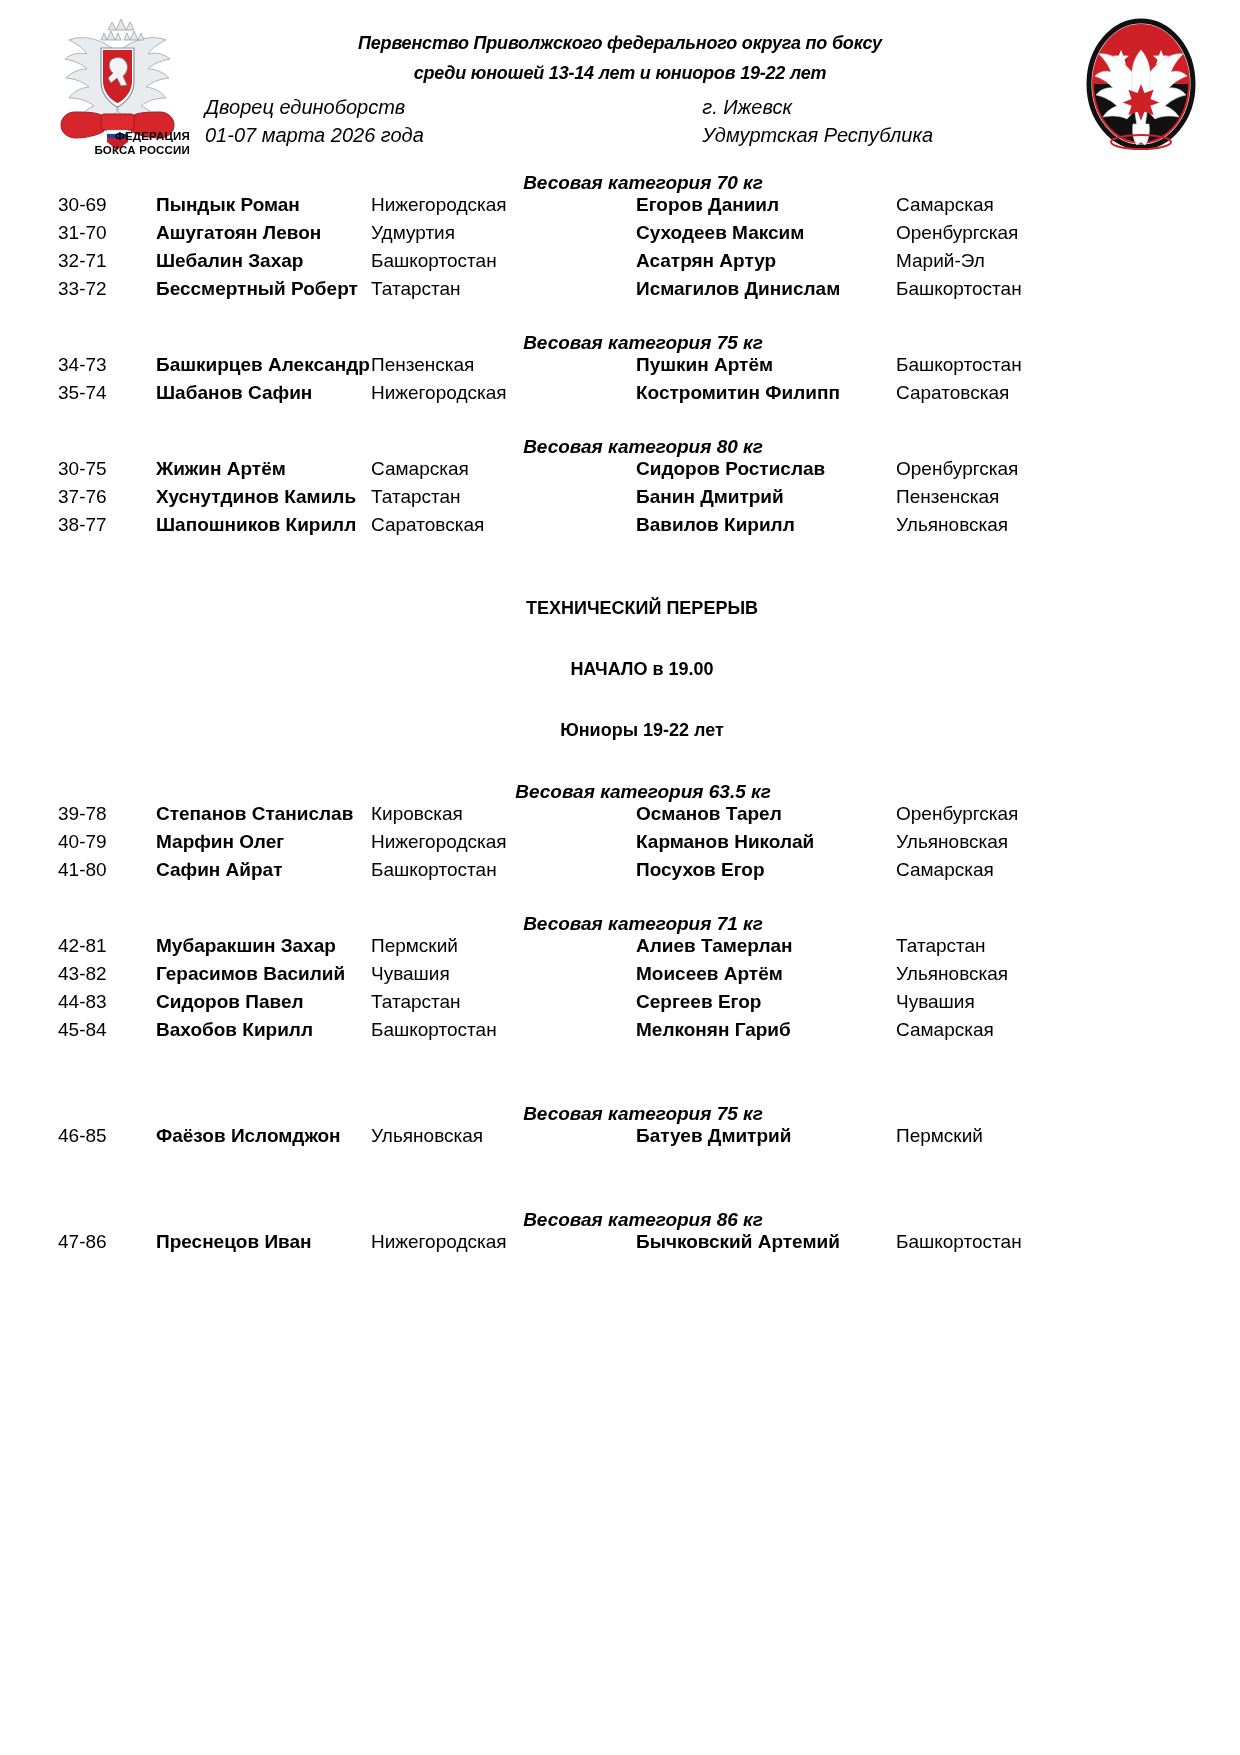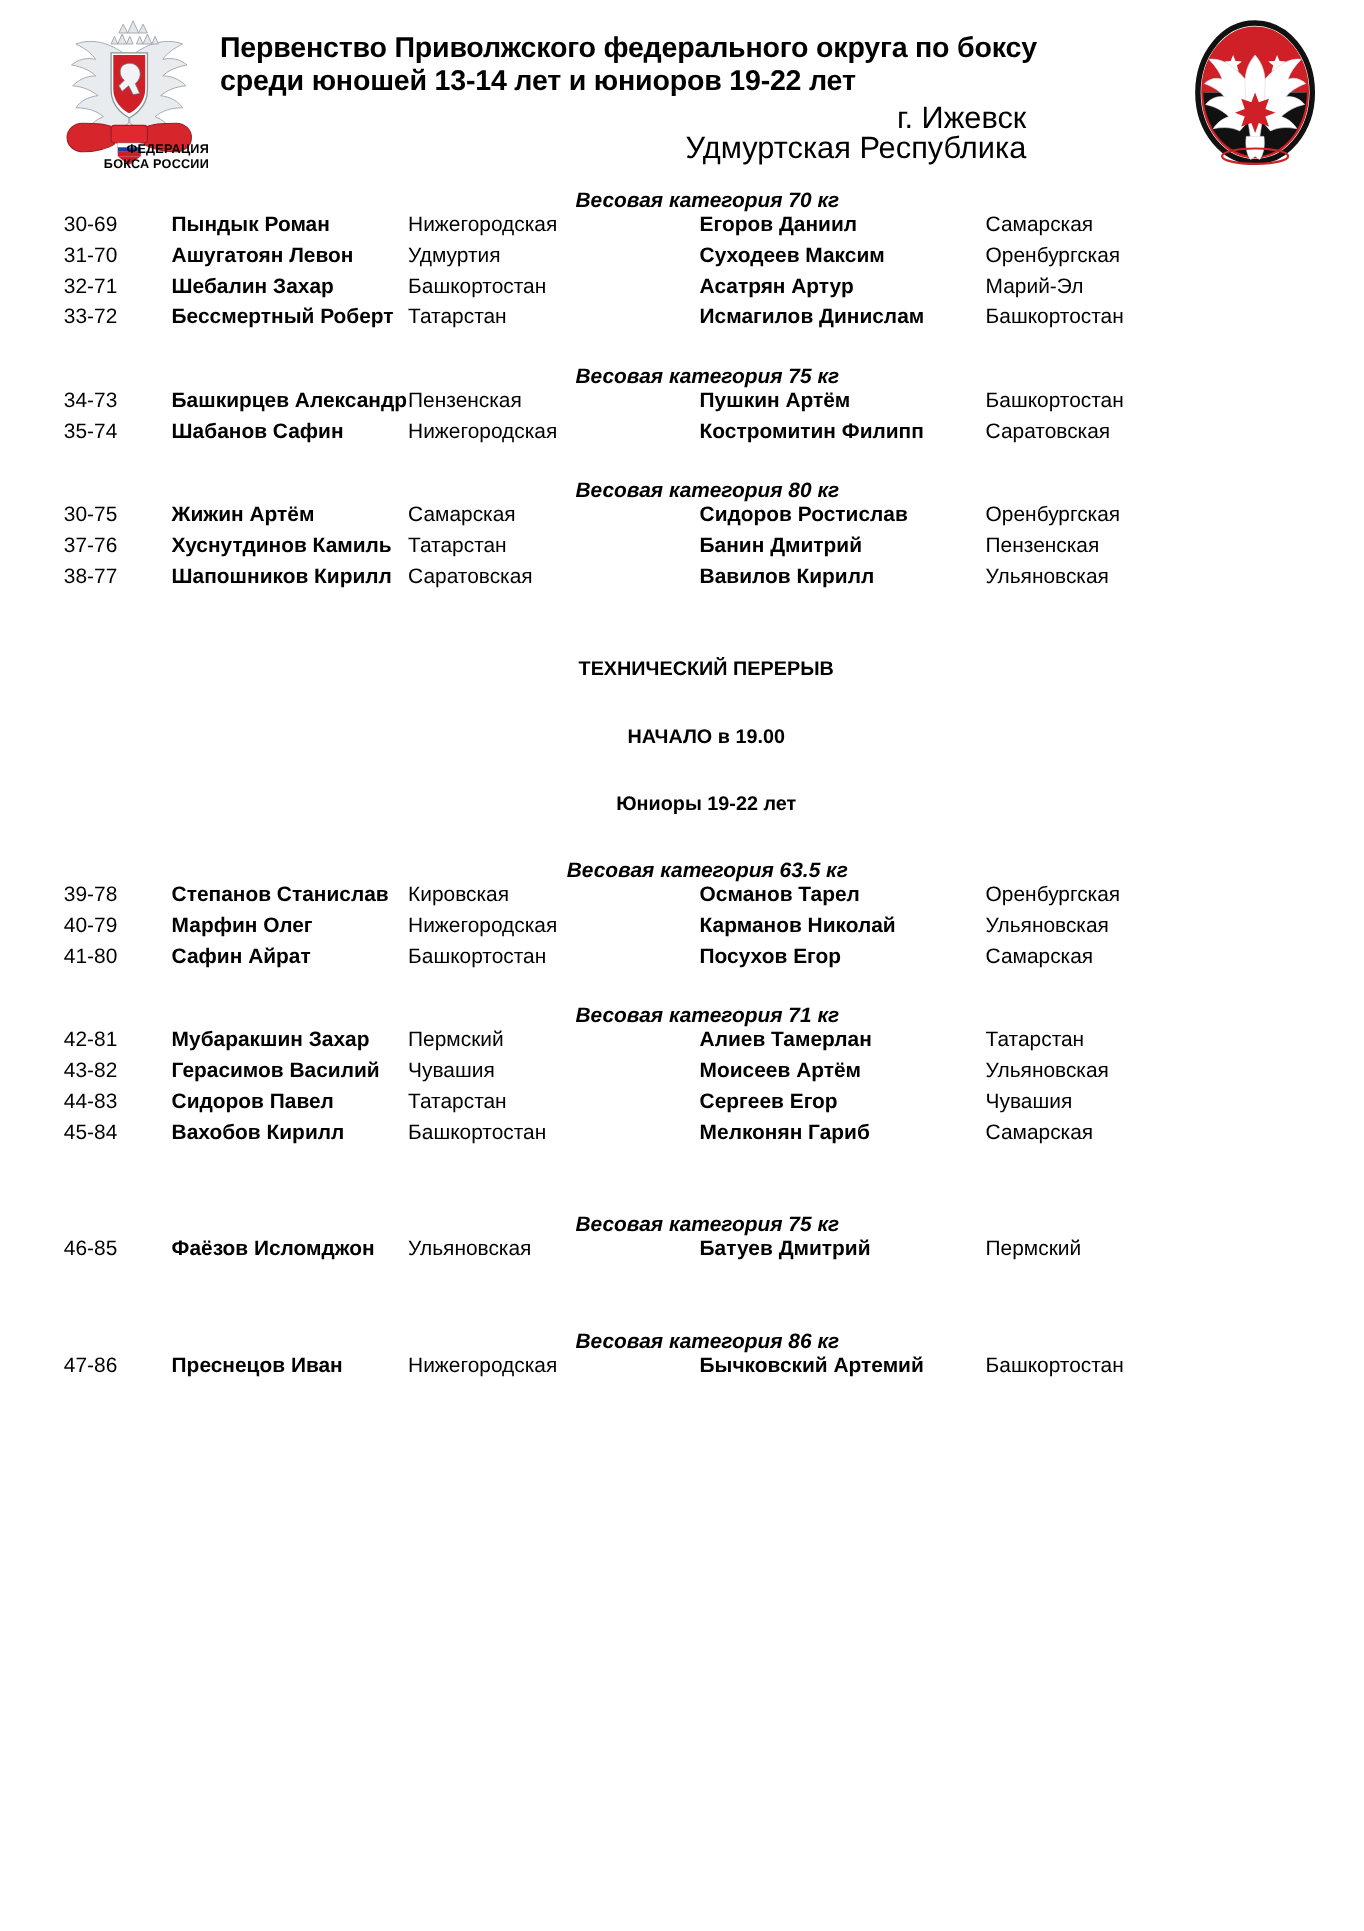--- a/index.html
+++ b/index.html
@@ -34,40 +34,42 @@
     left: 1085px;
     top: 14px;
     width: 112px;
     height: 140px;
   }
   .header-title {
     position: absolute;
     left: 200px;
     top: 28px;
     width: 840px;
-    text-align: left;
+    text-align: center;
     font-weight: bold;
-    font-size: 26px;
+    font-style: italic;
+    font-size: 18px;
     line-height: 30px;
     letter-spacing: -0.2px;
   }
   .header-venue {
     position: absolute;
     left: 205px;
     top: 93px;
     font-style: italic;
     font-size: 20px;
     line-height: 28px;
   }
   .header-city {
     position: absolute;
     right: 307px;
     top: 93px;
-    text-align: right;
-    font-size: 28px;
+    text-align: left;
+    font-style: italic;
+    font-size: 20px;
     line-height: 28px;
   }
 
   
   .body-area {
     position: relative;
   }
   .weight-heading {
     text-align: center;
     font-weight: bold;
@@ -178,20 +180,24 @@
         <div>ФЕДЕРАЦИЯ</div>
         <div>БОКСА РОССИИ</div>
       </div>
     </div>
 
     <div class="header-title">
       <div>Первенство  Приволжского федерального округа  по боксу</div>
       <div>среди юношей 13-14 лет и юниоров 19-22 лет</div>
     </div>
 
+    <div class="header-venue">
+      <div>Дворец единоборств</div>
+      <div>01-07 марта  2026 года</div>
+    </div>
 
     <div class="header-city">
       <div>г. Ижевск</div>
       <div>Удмуртская Республика</div>
     </div>
 
     <div class="logo-right">
       <svg viewBox="0 0 112 140" width="112" height="140" aria-hidden="true">
         <defs>
           <clipPath id="udmEllipse">

